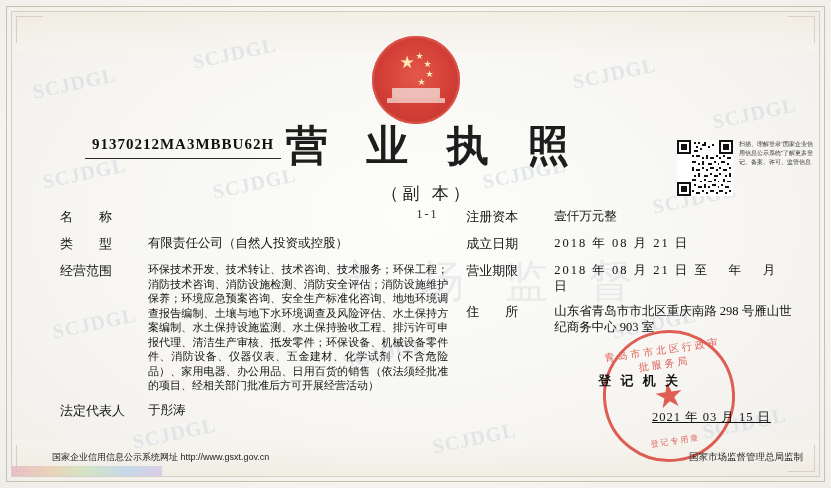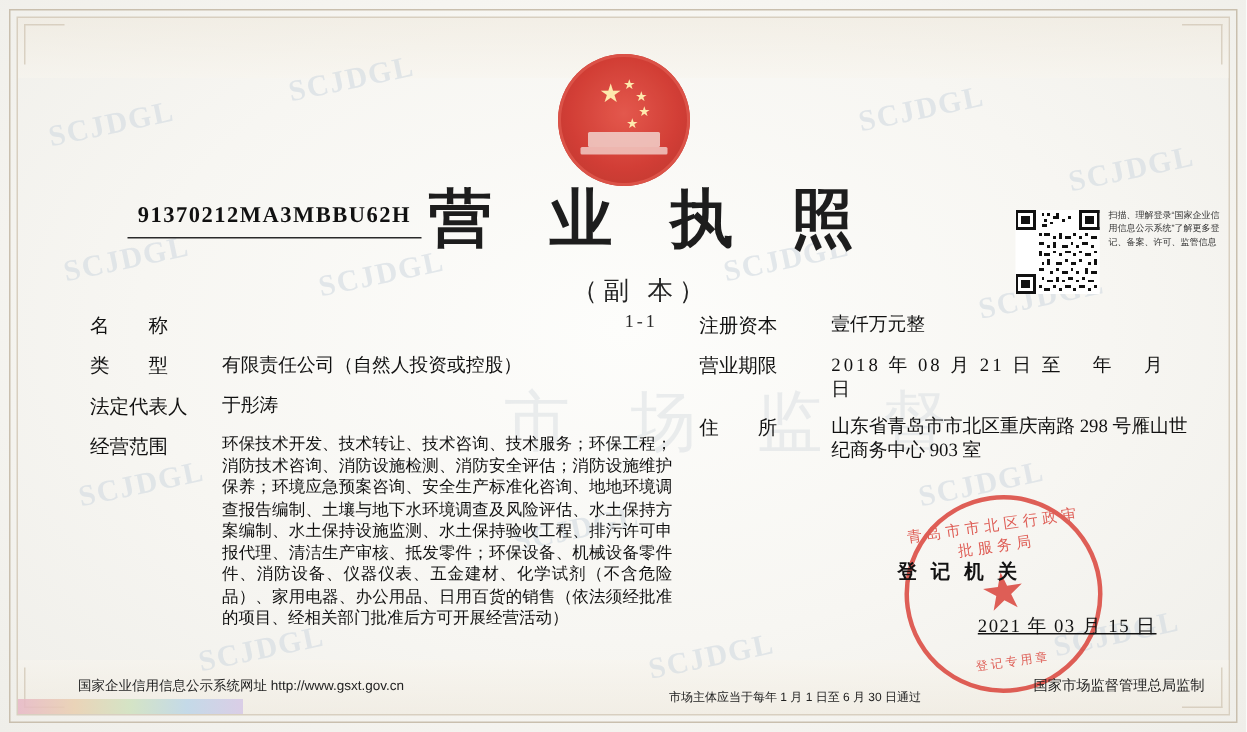--- a/index.html
+++ b/index.html
@@ -373,38 +373,42 @@
       <div class="row">
         <div class="k">名　　称</div>
       </div>
 
       <div class="row">
         <div class="k">类　　型</div>
         <div class="v">有限责任公司（自然人投资或控股）</div>
       </div>
 
       <div class="row">
+        <div class="k">经营范围</div>
+        <div class="v small">环保技术开发、技术转让、技术咨询、技术服务；环保工程；消防技术咨询、消防设施检测、消防安全评估；消防设施维护保养；环境应急预案咨询、安全生产标准化咨询、地地环境调查报告编制、土壤与地下水环境调查及风险评估、水土保持方案编制、水土保持设施监测、水土保持验收工程、排污许可申报代理、清洁生产审核、抵发零件；环保设备、机械设备零件件、消防设备、仪器仪表、五金建材、化学试剂（不含危险品）、家用电器、办公用品、日用百货的销售（依法须经批准的项目、经相关部门批准后方可开展经营活动）</div>
+      </div>
+
+      <div class="row">
         <div class="k">法定代表人</div>
         <div class="v">于彤涛</div>
       </div>
 
-      <div class="row">
-        <div class="k">经营范围</div>
-        <div class="v small">环保技术开发、技术转让、技术咨询、技术服务；环保工程；消防技术咨询、消防设施检测、消防安全评估；消防设施维护保养；环境应急预案咨询、安全生产标准化咨询、地地环境调查报告编制、土壤与地下水环境调查及风险评估、水土保持方案编制、水土保持设施监测、水土保持验收工程、排污许可申报代理、清洁生产审核、抵发零件；环保设备、机械设备零件件、消防设备、仪器仪表、五金建材、化学试剂（不含危险品）、家用电器、办公用品、日用百货的销售（依法须经批准的项目、经相关部门批准后方可开展经营活动）</div>
-      </div>
-
     </div>
 
     <div class="col-right">
 
       <div class="row">
         <div class="k">注册资本</div>
         <div class="v">壹仟万元整</div>
       </div>
 
+      <div class="row">
+        <div class="k">成立日期</div>
+        <div class="v date-line">2018 年 08 月 21 日</div>
+      </div>
 
       <div class="row">
         <div class="k">营业期限</div>
         <div class="v date-line">2018 年 08 月 21 日 至　  年　  月　  日</div>
       </div>
 
       <div class="row">
         <div class="k">住　　所</div>
         <div class="v">山东省青岛市市北区重庆南路 298 号雁山世纪商务中心 903 室</div>
       </div>
@@ -417,17 +421,16 @@
     <div class="star">★</div>
     <div class="txt-bot">登记专用章</div>
   </div>
 
   <div class="reg-authority">登 记 机 关</div>
   <div class="issue-date">2021 年  03 月 15 日</div>
 
   <div class="rainbow"></div>
   <div class="footer-left">国家企业信用信息公示系统网址 http://www.gsxt.gov.cn</div>
   <div class="footer-center">
-    <div>市场主体应当于每年 1 月 1 日至 6 月 30 日通过</div>
   </div>
   <div class="footer-right">国家市场监督管理总局监制</div>
 
 </div>
 
 </body></html>

